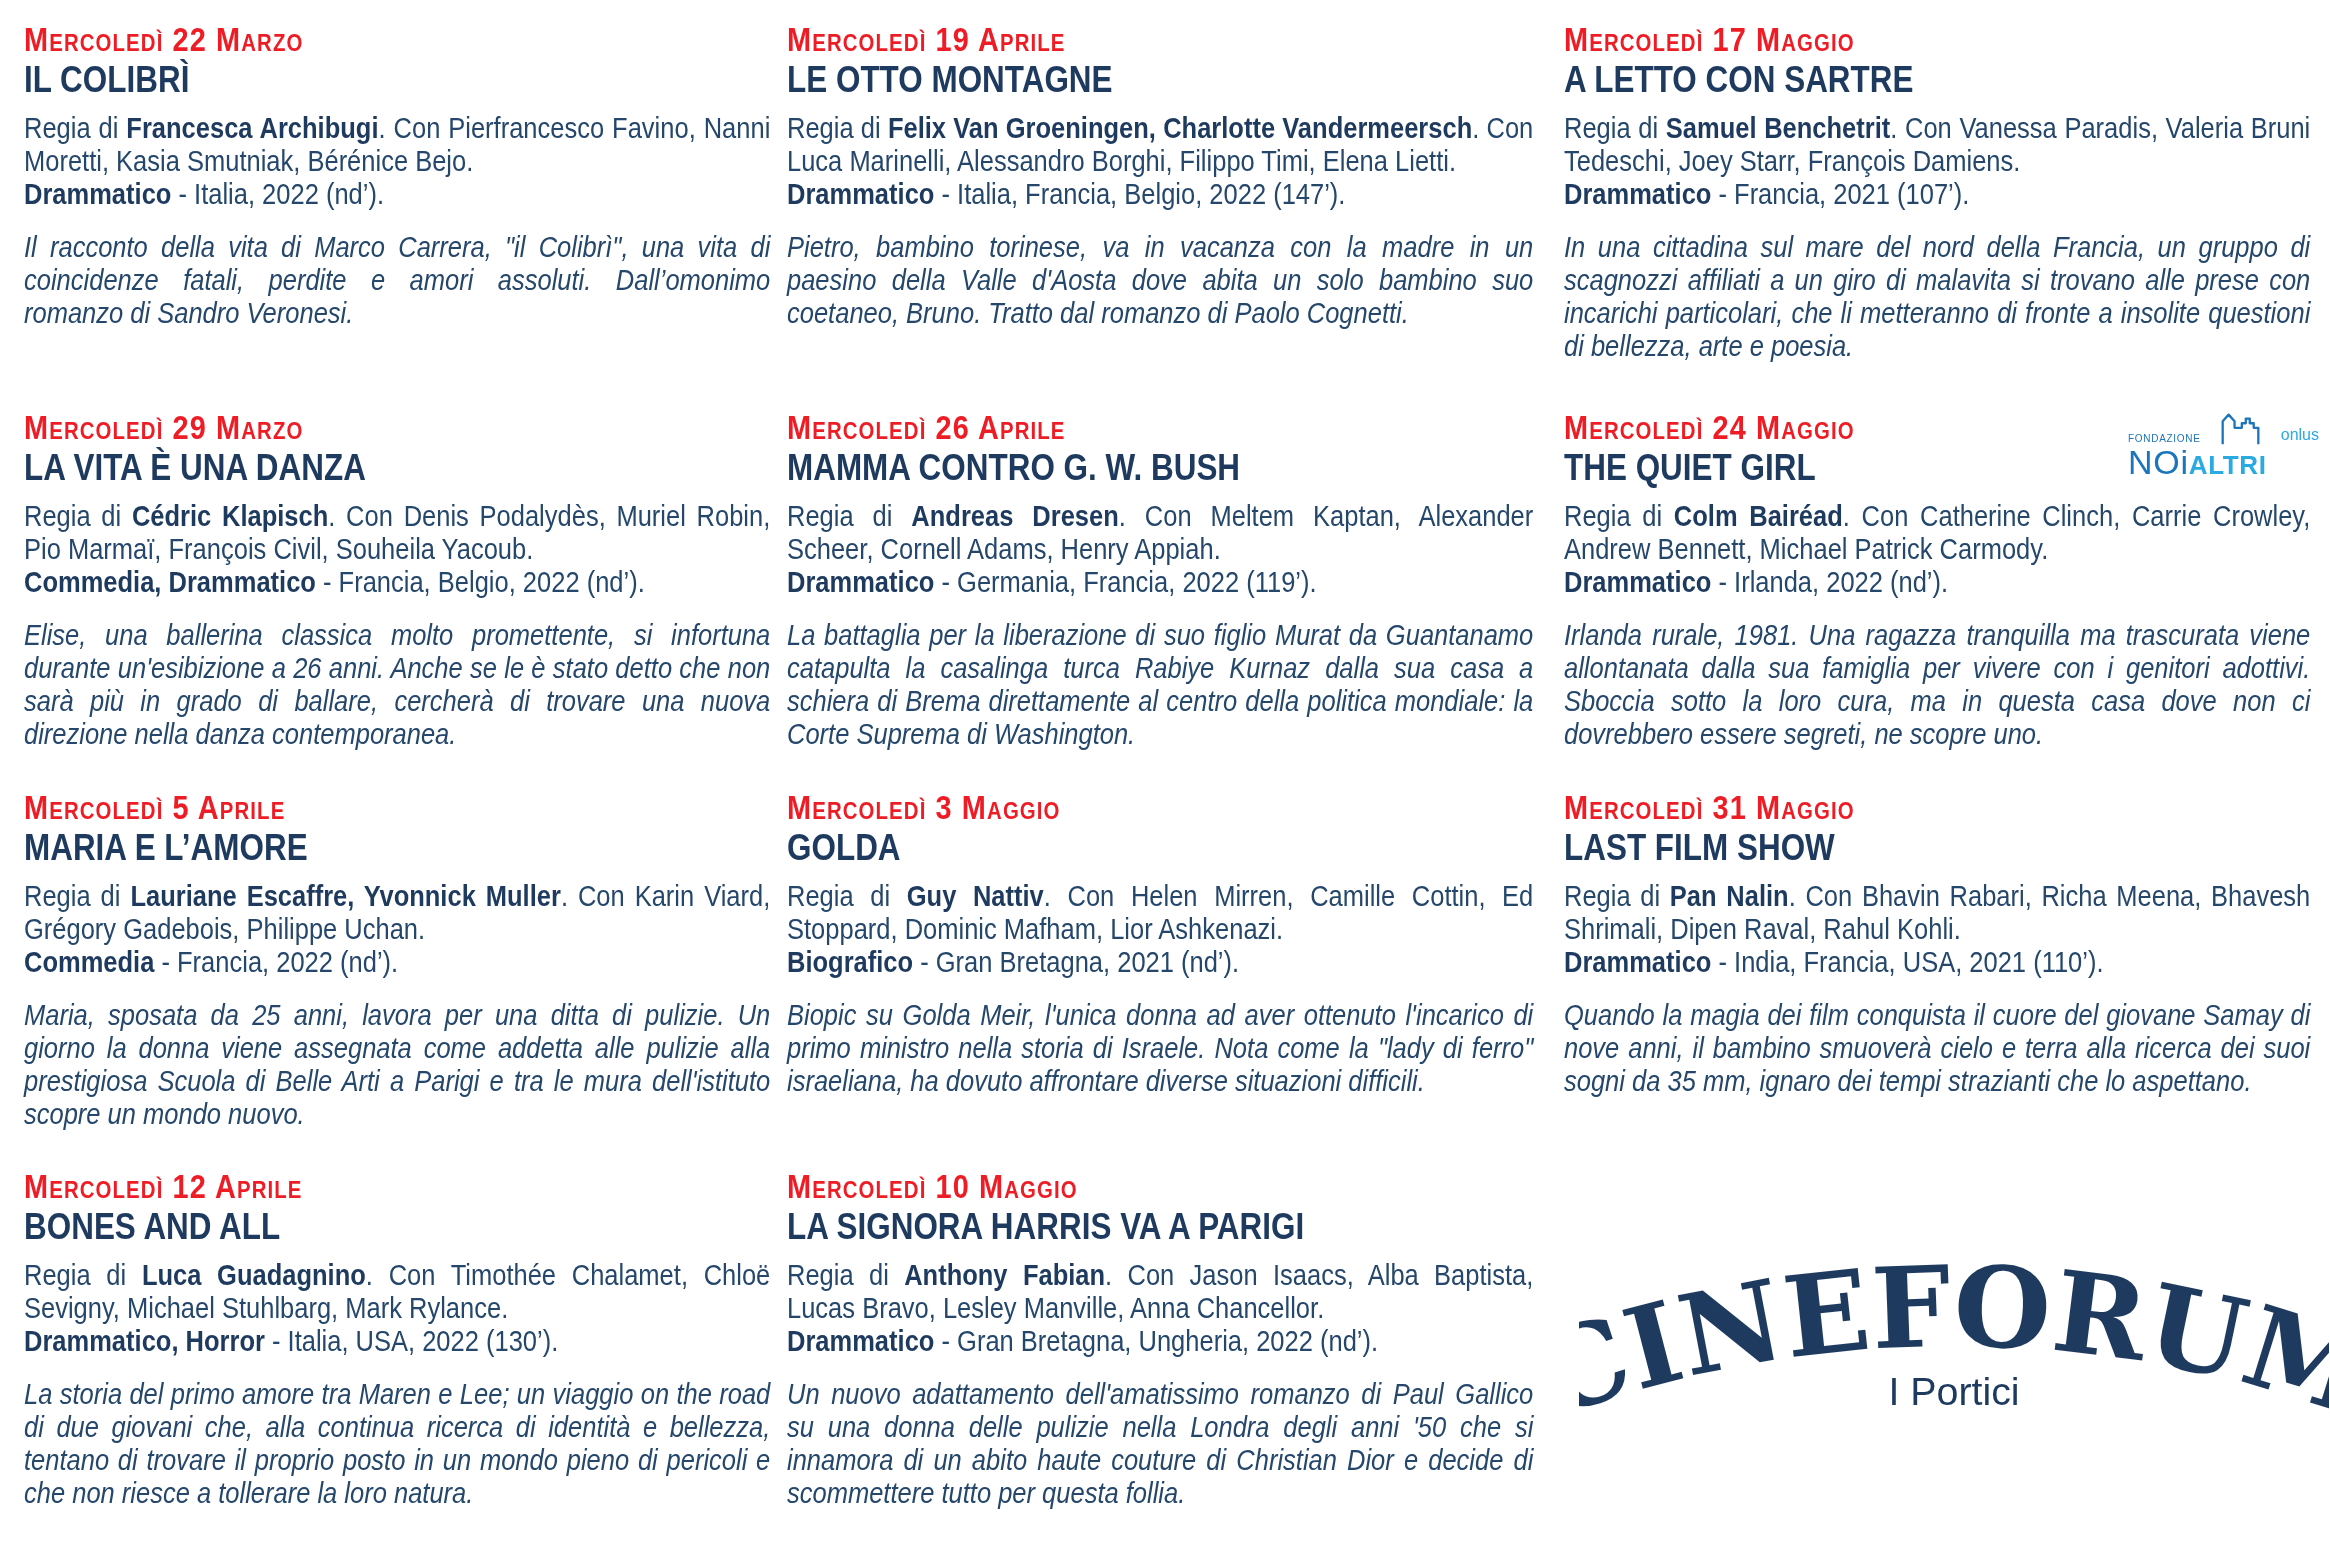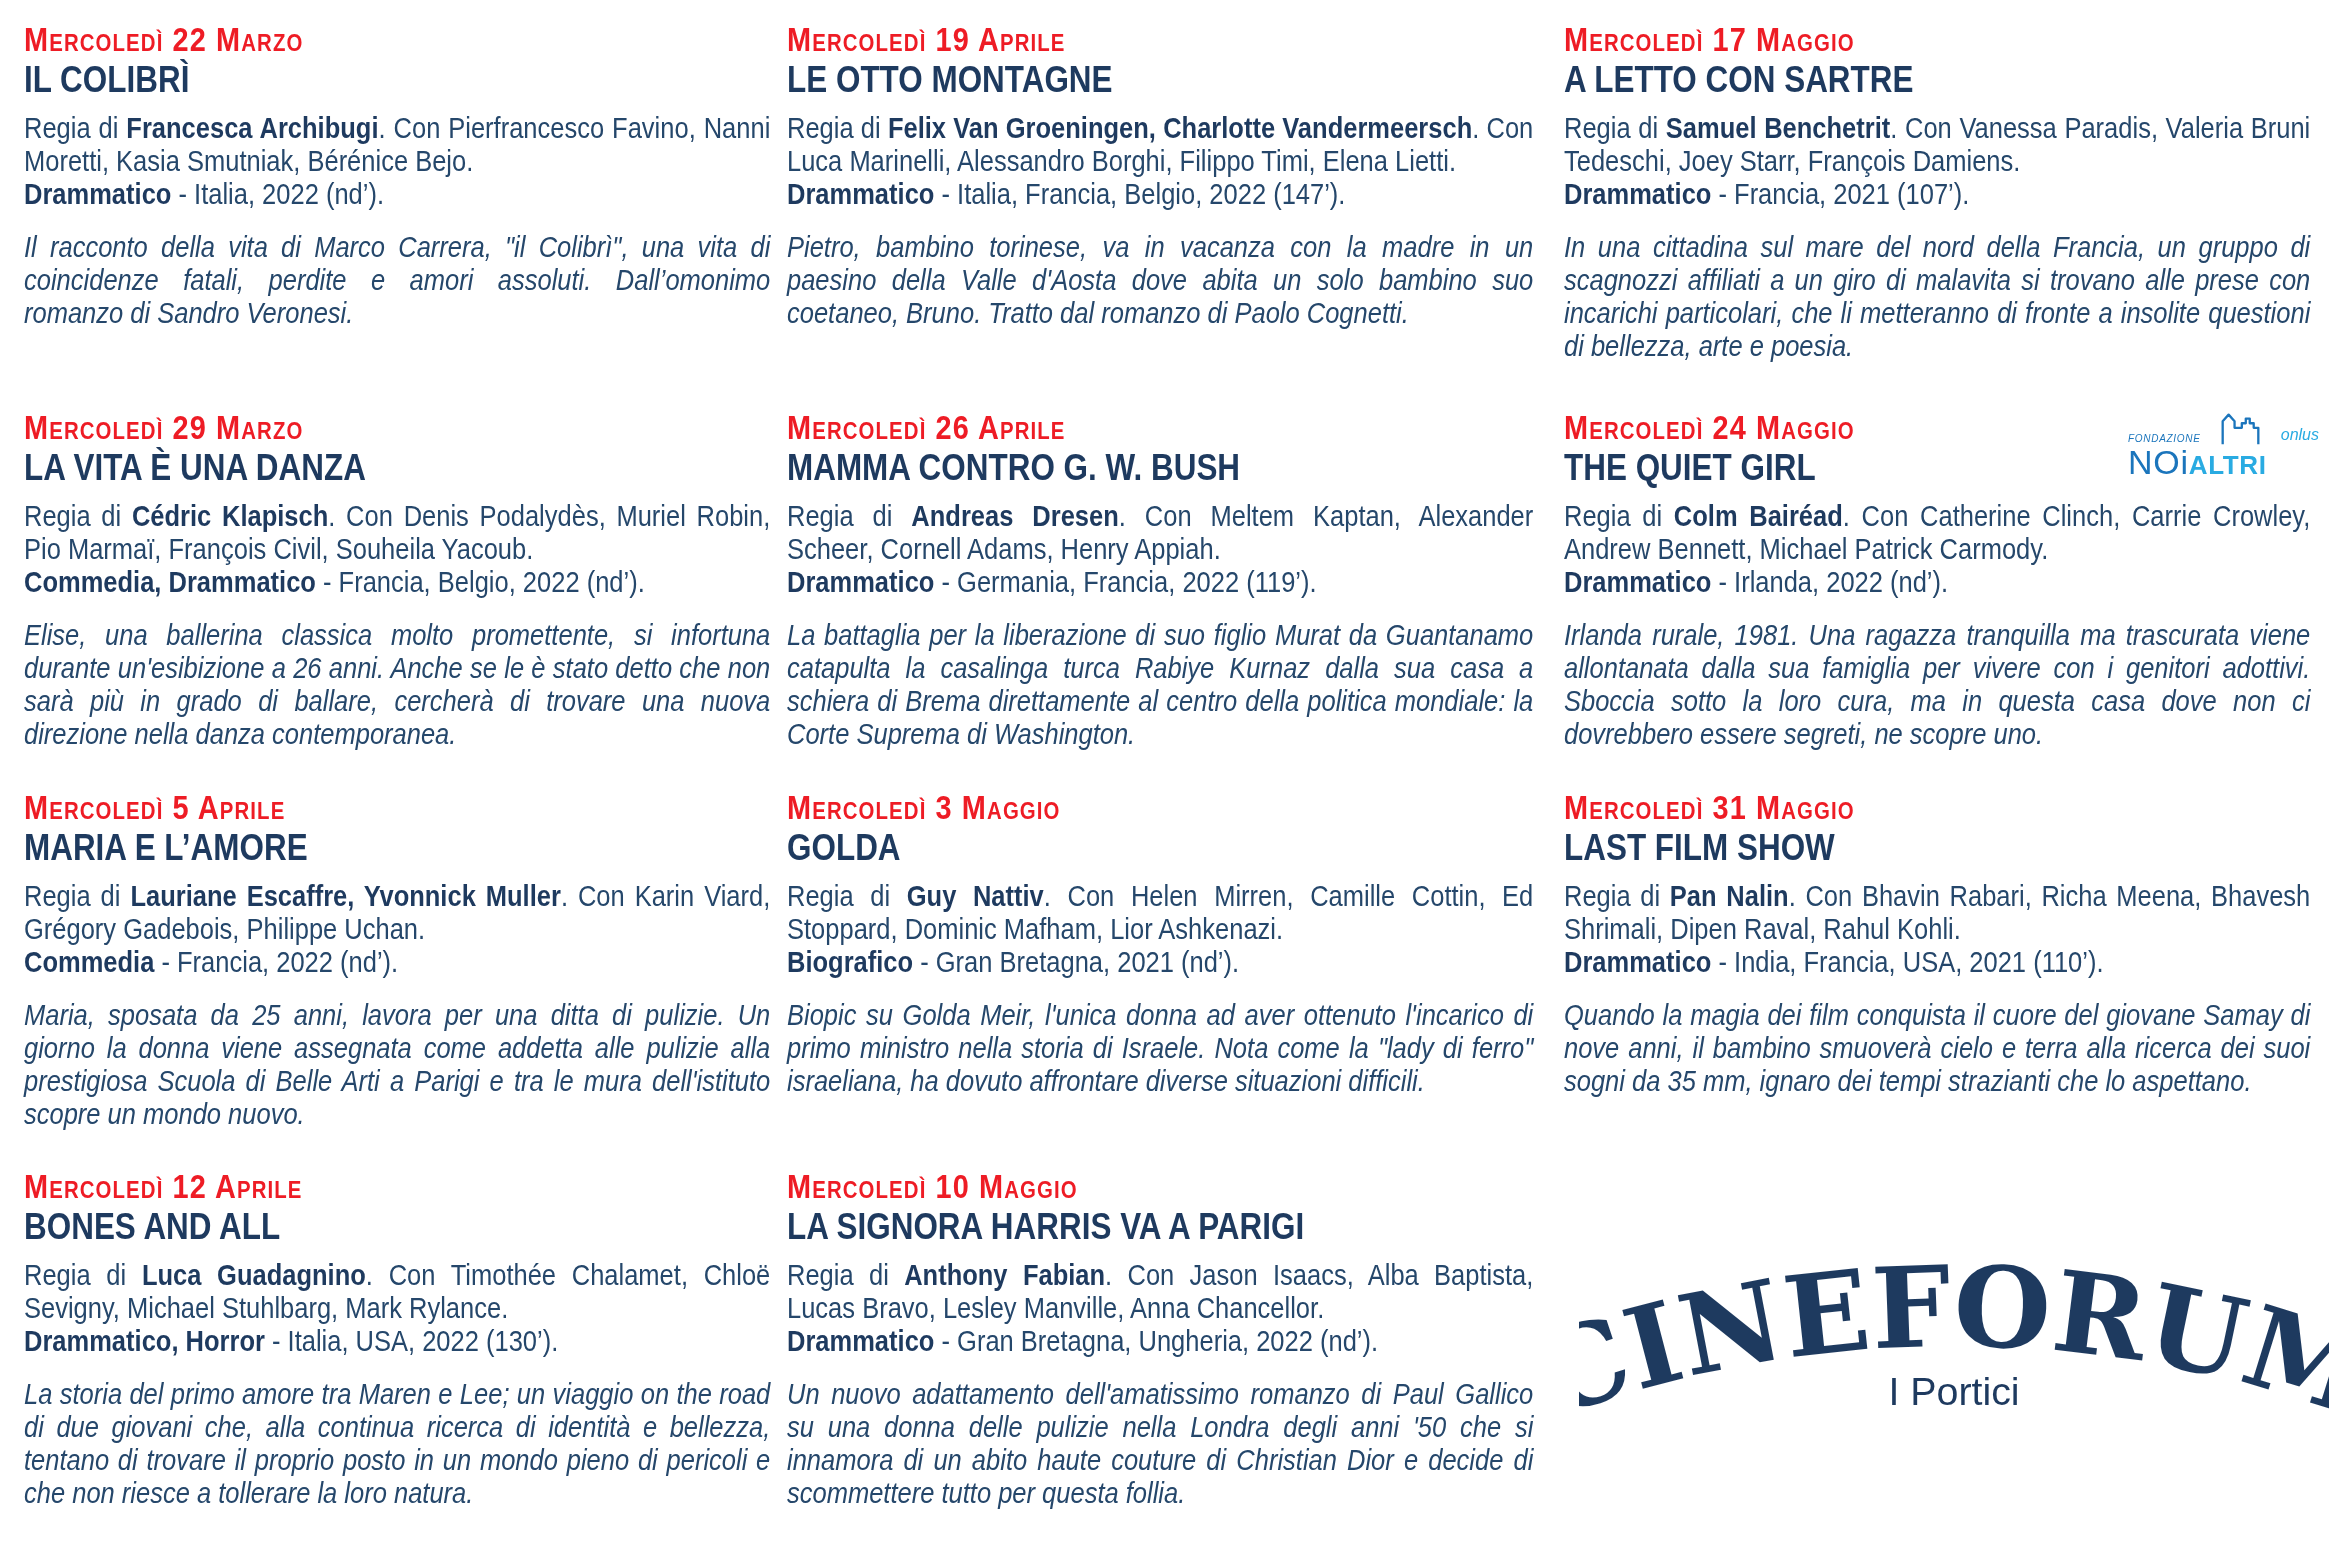--- a/index.html
+++ b/index.html
@@ -19,21 +19,21 @@
   .r1{top:20px;} .r2{top:408px;} .r3{top:788px;} .r4{top:1167px;}
   .film-date{margin:0;font-size:34px;line-height:38px;font-weight:700;
              font-variant:small-caps;letter-spacing:1.3px;color:var(--red);}
   .film-title{margin:1.3px 0 0 0;font-size:37px;line-height:41px;font-weight:700;color:var(--navy);}
   .film-credits{margin:10.5px 0 0 0;font-size:30px;line-height:33px;color:var(--ink);text-align:justify;}
   .film-credits b{font-weight:700;color:var(--navy);}
   .film-synopsis{margin:20px 0 0 0;font-size:30px;line-height:33px;font-style:italic;
                  color:var(--ink);text-align:justify;}
   
   .noialtri{position:absolute;left:2128px;top:412px;width:191px;}
-  .na-top{display:flex;align-items:flex-end;justify-content:space-between;font-style:italic;}
+  .na-top{display:flex;align-items:flex-end;justify-content:space-between;}
   .na-fondazione{font-size:10px;letter-spacing:0.7px;color:var(--blue-med);}
   .na-onlus{font-size:16px;color:var(--blue-light);}
   .na-castle{flex:0 0 auto;margin:0 2.6px -1.3px 2.6px;}
   .na-name{display:flex;align-items:baseline;margin-top:0;text-align:center;}
   .na-noi{font-size:34px;line-height:36px;color:var(--blue-med);letter-spacing:0.7px;}
   .na-altri{font-size:26px;line-height:36px;font-weight:700;color:var(--blue-light);letter-spacing:0.7px;}
   
   .cineforum{position:absolute;left:1579px;top:1217px;}
   .cf-arc{font-family:"DejaVu Serif","Liberation Serif",serif;font-weight:700;
           font-size:170px;fill:var(--navy);}

